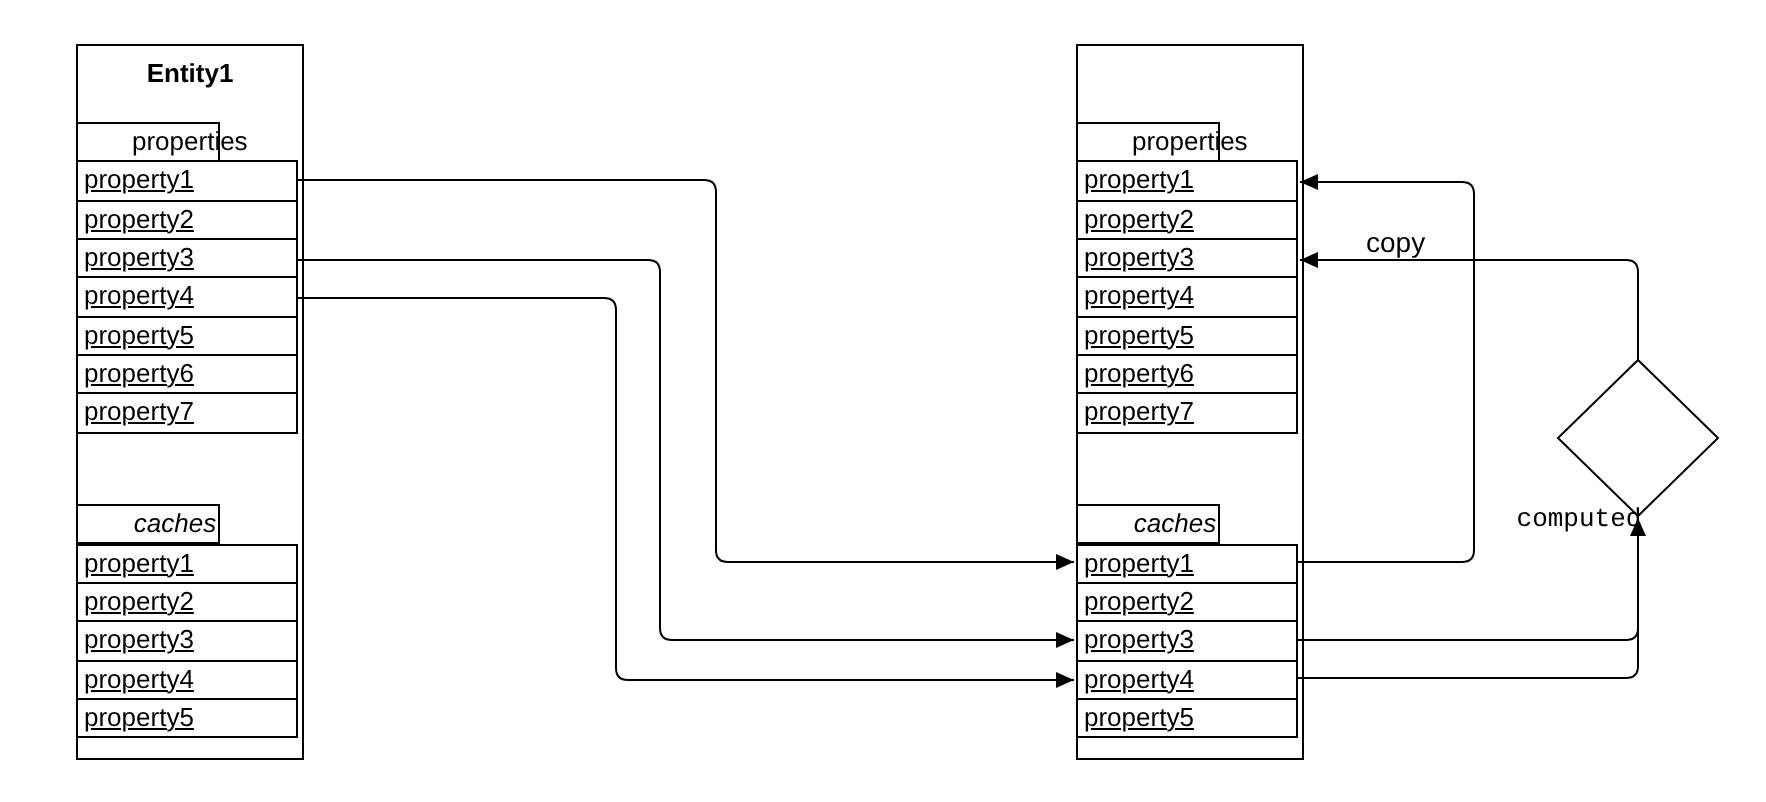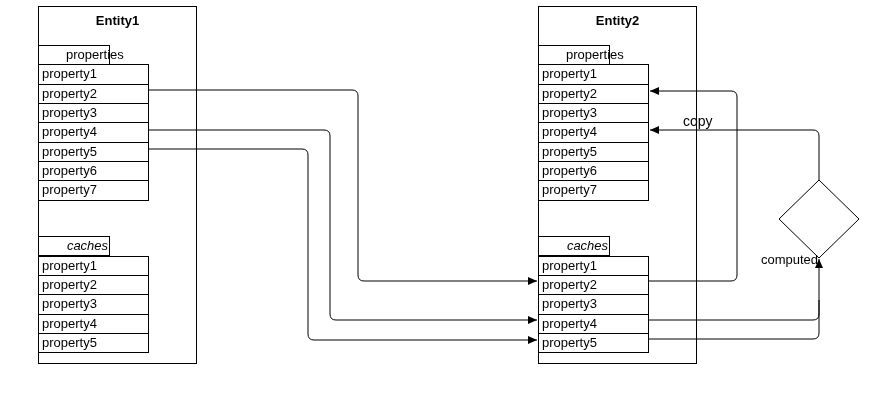--- a/index.html
+++ b/index.html
@@ -11,22 +11,22 @@
   }
   #canvas {
     position: relative;
     width: 883px;
     height: 401px;
     background: #ffffff;
     overflow: hidden;
   }
   .entity {
     position: absolute;
-    top: 6px;
-    width: 159px;
+    top: 22px;
+    width: 114px;
     height: 358px;
     border: 1px solid #000000;
     box-sizing: border-box;
     background: #ffffff;
     z-index: 1;
   }
   .entity-title {
     margin-top: 6px;
     text-align: center;
     font-weight: bold;
@@ -56,20 +56,21 @@
     width: 111px;
     height: 20.33px;
     border: 1px solid #000000;
     box-sizing: border-box;
     background: #ffffff;
     font-size: 13px;
     line-height: 18px;
     padding-left: 3px;
     white-space: nowrap;
     overflow: hidden;
+    text-decoration: underline;
   }
   .hdr-properties { top: 38px; }
   .rows-properties { top: 57.3px; }
   .hdr-caches { top: 228.6px; font-style: italic; }
   .rows-caches { top: 248.6px; }
   #connector-layer {
     position: absolute;
     left: 0;
     top: 0;
     z-index: 2;
@@ -82,20 +83,21 @@
     background: transparent;
     margin-top: 40px;
   }
   #copy-label { left: 683px; top: 73px; }
   #computed-label {
     left: 749px;
     top: 212px;
     width: 81px;
     text-align: center;
     font-size: 13px;
+    font-family: Liberation Mono, monospace;
   }
 </style>
 </head>
 <body>
 
 <div id="canvas">
 
   <div class="entity" style="left:38px;">
     <div class="entity-title">Entity1</div>
     <div class="section-header hdr-properties">properties</div>
@@ -112,21 +114,20 @@
     <div class="rows rows-caches">
         <div class="row" style="top: 0px;">property1</div>
         <div class="row" style="top: 19.33px;">property2</div>
         <div class="row" style="top: 38.66px;">property3</div>
         <div class="row" style="top: 57.99px;">property4</div>
         <div class="row" style="top: 77.32px;">property5</div>
       </div>
   </div>
 
   <div class="entity" style="left:538px;">
-    <div class="entity-title">Entity2</div>
     <div class="section-header hdr-properties">properties</div>
     <div class="rows rows-properties">
         <div class="row" style="top: 0px;">property1</div>
         <div class="row" style="top: 19.33px;">property2</div>
         <div class="row" style="top: 38.66px;">property3</div>
         <div class="row" style="top: 57.99px;">property4</div>
         <div class="row" style="top: 77.32px;">property5</div>
         <div class="row" style="top: 96.65px;">property6</div>
         <div class="row" style="top: 115.98px;">property7</div>
       </div>

